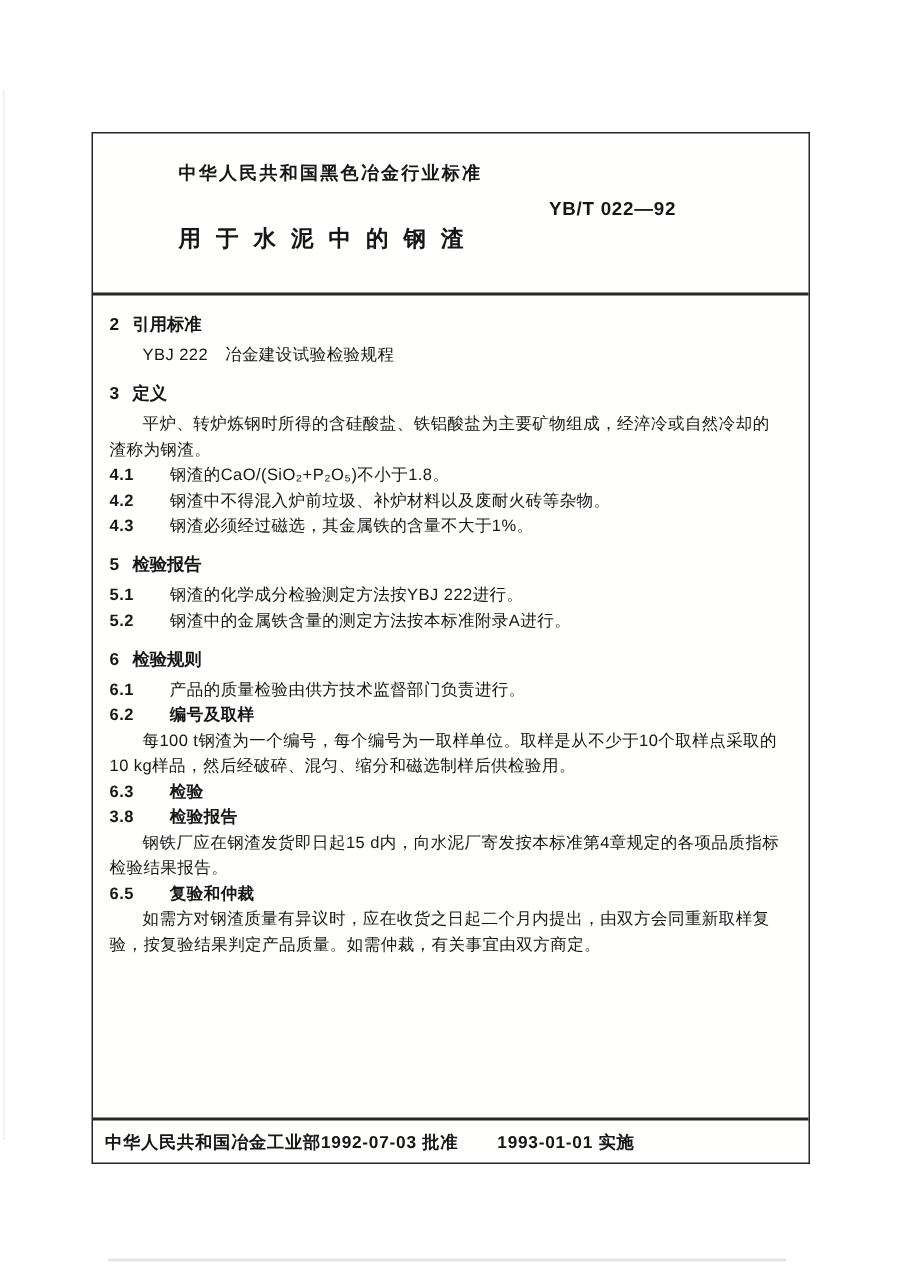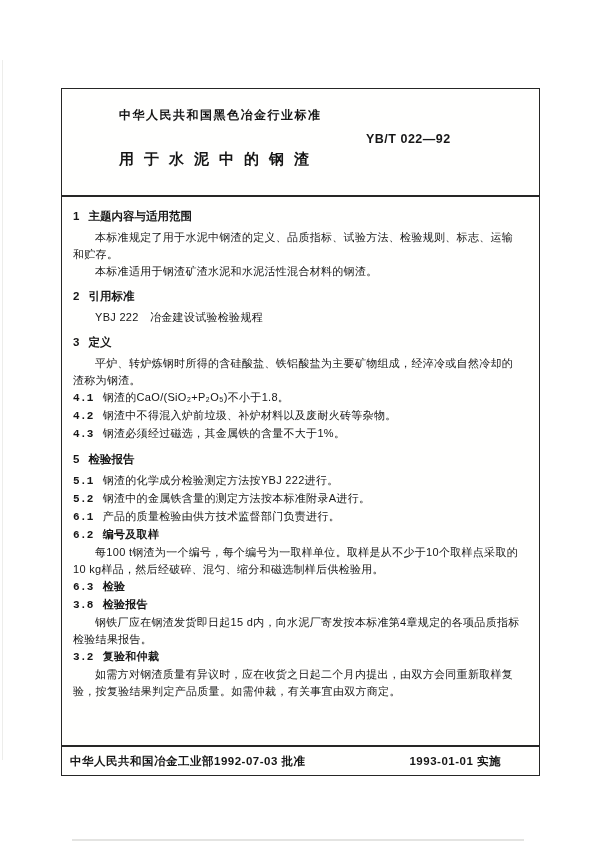--- a/index.html
+++ b/index.html
@@ -39,29 +39,29 @@
   section:first-child .sec-heading { margin-top: 0; }
   .sec-num { margin-right: 9px; }
   .para {
     font-size: 11px; line-height: 17px; margin: 0;
     text-indent: 22px; letter-spacing: 0.3px;
   }
   .clause {
     font-size: 11px; line-height: 17px; margin: 0;
     letter-spacing: 0.3px;
   }
-  .clause-label { font-weight: bold; margin-right: 9px; font-family: Liberation Mono, monospace; }
+  .clause-label { font-weight: bold; margin-right: 24px; }
   .clause.head { font-weight: bold; }
   .doc-footer {
     position: absolute; left: 0; right: 0; bottom: 0;
     height: 28px;
     border-top: 2px solid #262626;
-    display: flex; align-items: center; justify-content: space-between;
+    display: flex; align-items: center; justify-content: flex-start;
     padding: 0 38px 0 8px;
-    font-size: 11.5px; font-weight: bold; letter-spacing: 0.5px;
+    font-size: 11.5px; font-weight: bold; letter-spacing: 0.5px; gap: 26px;
   }
   .scan-artifact-bottom {
     position: absolute; left: 72px; bottom: 8px;
     width: 452px; height: 2px; background: #e4e4e2;
   }
   .scan-artifact-left {
     position: absolute; left: 2px; top: 60px;
     width: 1px; height: 700px; background: #ededeb;
   }
 </style>
@@ -73,50 +73,46 @@
   <div class="doc-header">
     <div class="std-type">中华人民共和国黑色冶金行业标准</div>
     <div class="std-number">YB/T 022—92</div>
     <div class="doc-title">用于水泥中的钢渣</div>
   </div>
 
   <div class="rule"></div>
 
   <main class="doc-body">
       <section>
-        <h2 class="sec-heading"><span class="sec-num">1</span><span>主题内容与适用范围</span></h2>
-        <p class="para">本标准规定了用于水泥中钢渣的定义、品质指标、试验方法、检验规则、标志、运输和贮存。</p>
-        <p class="para">本标准适用于钢渣矿渣水泥和水泥活性混合材料的钢渣。</p>
-      </section>
-      <section>
         <h2 class="sec-heading"><span class="sec-num">2</span><span>引用标准</span></h2>
         <p class="para">YBJ 222　冶金建设试验检验规程</p>
       </section>
       <section>
         <h2 class="sec-heading"><span class="sec-num">3</span><span>定义</span></h2>
         <p class="para">平炉、转炉炼钢时所得的含硅酸盐、铁铝酸盐为主要矿物组成，经淬冷或自然冷却的渣称为钢渣。</p>
       </section>
       <section>
         <p class="clause"><span class="clause-label">4.1</span>钢渣的CaO/(SiO₂+P₂O₅)不小于1.8。</p>
         <p class="clause"><span class="clause-label">4.2</span>钢渣中不得混入炉前垃圾、补炉材料以及废耐火砖等杂物。</p>
         <p class="clause"><span class="clause-label">4.3</span>钢渣必须经过磁选，其金属铁的含量不大于1%。</p>
       </section>
       <section>
         <h2 class="sec-heading"><span class="sec-num">5</span><span>检验报告</span></h2>
         <p class="clause"><span class="clause-label">5.1</span>钢渣的化学成分检验测定方法按YBJ 222进行。</p>
         <p class="clause"><span class="clause-label">5.2</span>钢渣中的金属铁含量的测定方法按本标准附录A进行。</p>
       </section>
       <section>
+        <h2 class="sec-heading"><span class="sec-num">6</span><span>检验规则</span></h2>
         <p class="clause"><span class="clause-label">6.1</span>产品的质量检验由供方技术监督部门负责进行。</p>
         <p class="clause head"><span class="clause-label">6.2</span>编号及取样</p>
         <p class="para">每100 t钢渣为一个编号，每个编号为一取样单位。取样是从不少于10个取样点采取的10 kg样品，然后经破碎、混匀、缩分和磁选制样后供检验用。</p>
         <p class="clause head"><span class="clause-label">6.3</span>检验</p>
         <p class="clause head"><span class="clause-label">3.8</span>检验报告</p>
         <p class="para">钢铁厂应在钢渣发货即日起15 d内，向水泥厂寄发按本标准第4章规定的各项品质指标检验结果报告。</p>
-        <p class="clause head"><span class="clause-label">3.2</span>复验和仲裁</p>
+        <p class="clause head"><span class="clause-label">6.5</span>复验和仲裁</p>
         <p class="para">如需方对钢渣质量有异议时，应在收货之日起二个月内提出，由双方会同重新取样复验，按复验结果判定产品质量。如需仲裁，有关事宜由双方商定。</p>
       </section>
     </main>
 
   <div class="doc-footer">
     <span>中华人民共和国冶金工业部1992-07-03 批准</span>
     <span>1993-01-01 实施</span>
   </div>
 
 </div>

